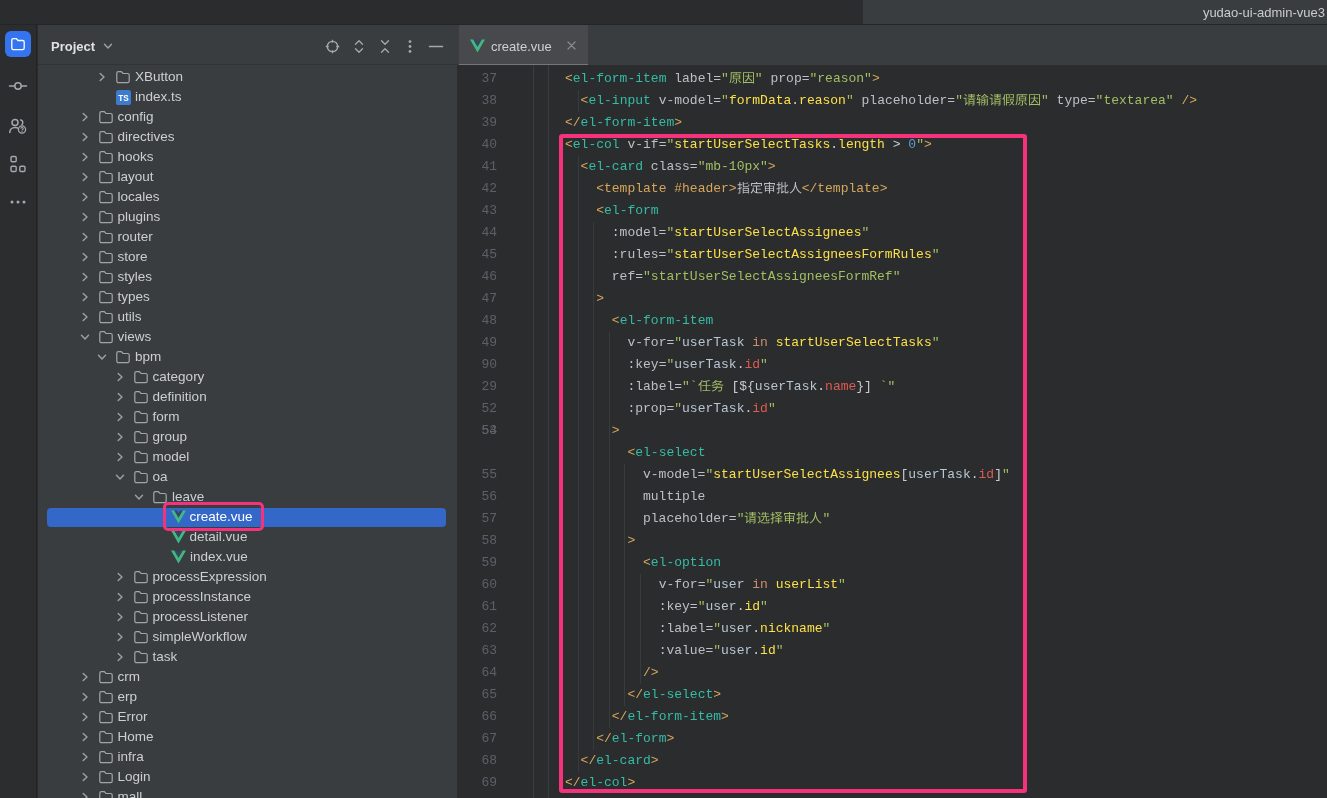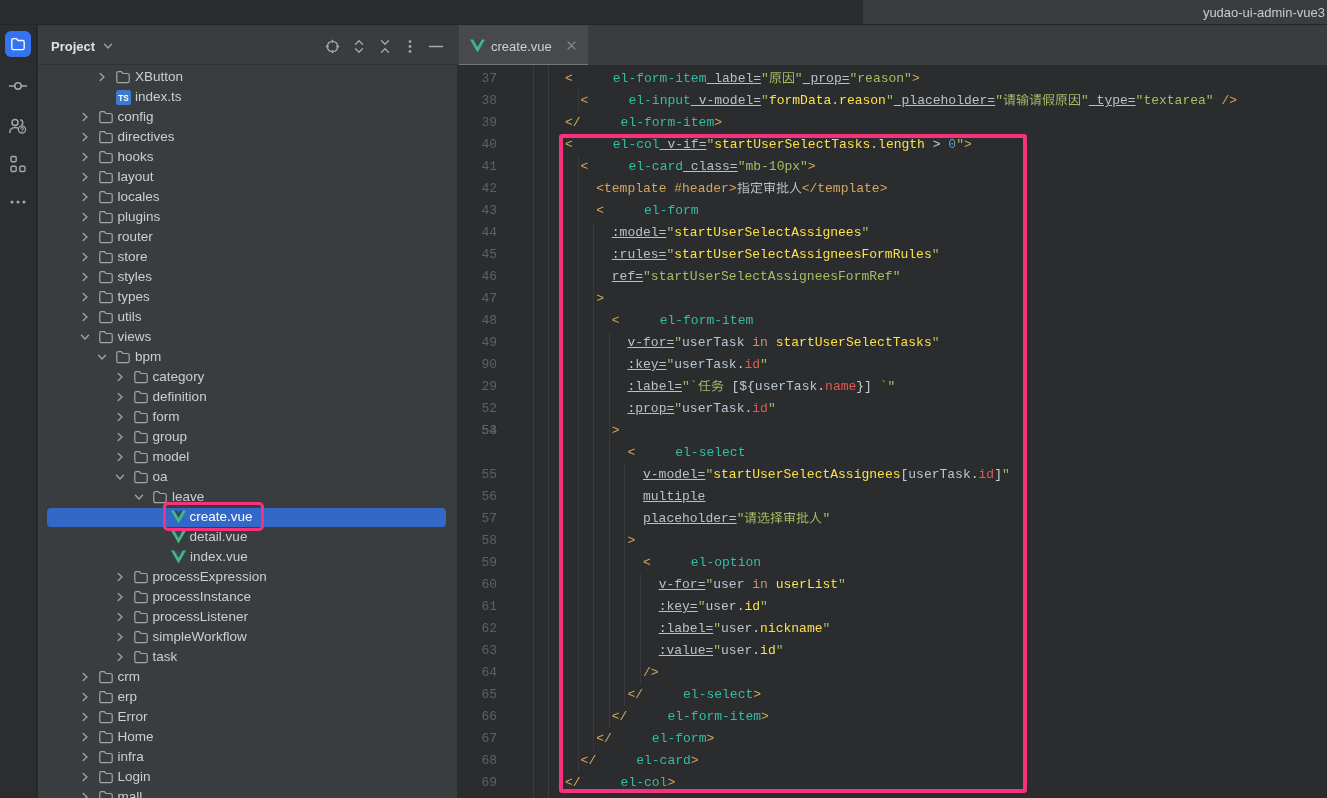--- a/index.html
+++ b/index.html
@@ -11,21 +11,21 @@
 .tic { position:absolute; }
 .ric { position:absolute; left:8px; }
 .hic { position:absolute; top:39px; }
 .prjbtn { position:absolute; left:5px; top:6px; width:26px; height:26px; border-radius:6px; background:#3574f0; }
 .gn { position:absolute; left:457px; width:40px; text-align:right; height:22px; line-height:22px;
   font-family:"Liberation Mono",monospace; font-size:13px; color:#5d6166; }
 .cl { position:absolute; left:565px; height:22px; line-height:22px; white-space:pre;
   font-family:"Liberation Mono",monospace; font-size:13px; }
 .ig { position:absolute; width:1px; background:#383b3e; }
 .cj { vertical-align:-2.5px; }
-span.y { color:#d7a65c; } span.t { color:#35bca6;margin-left:40px; } span.a { color:#bcc0c5;text-decoration:underline; }
+span.y { color:#d7a65c; } span.t { color:#35bca6; } span.a { color:#bcc0c5; }
 span.s { color:#a3bf63; } span.p { color:#fde047; } span.v { color:#b8c6d2; }
 span.r { color:#df5b52; } span.o { color:#cf8e6d; } span.n { color:#5e9bd1; }
 span.w { color:#c9cdd1; }
 </style></head>
 <body>
 <div id="app">
   <div style="left:863px;top:0;width:464px;height:24px;background:#3a3d3f">
     <span style="position:absolute;right:2px;top:4.5px;font-size:13px;color:#c9cbcd">yudao-ui-admin-vue3</span>
   </div>
   <div style="left:0;top:24px;width:1327px;height:1px;background:#232528"></div>

